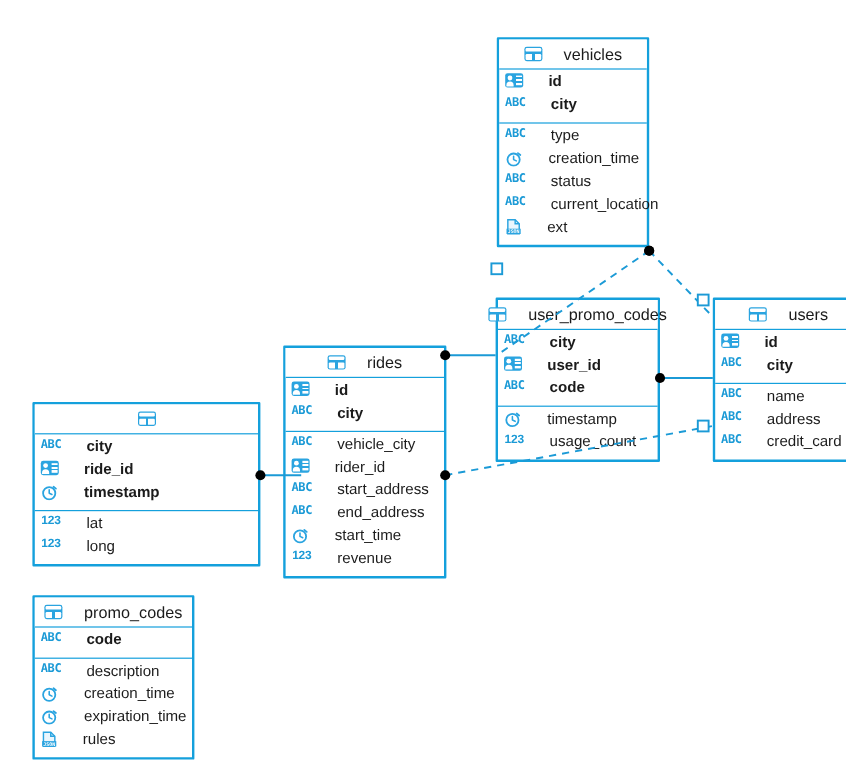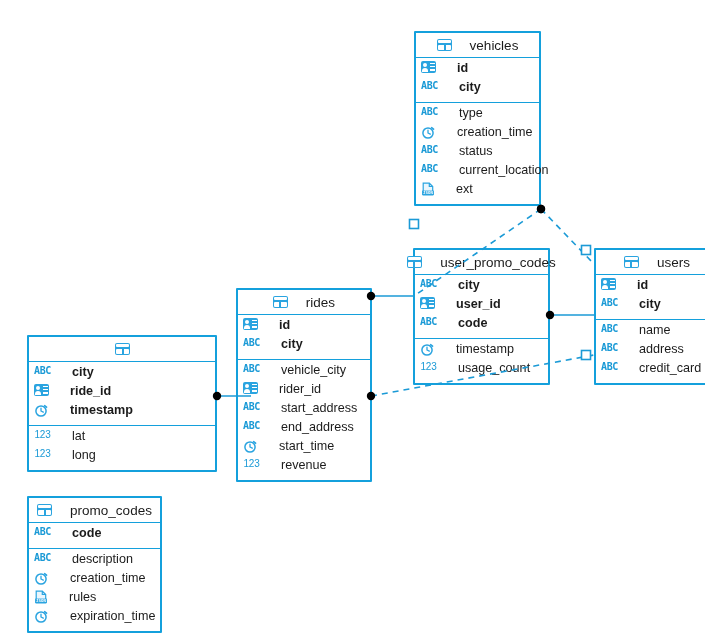--- a/index.html
+++ b/index.html
@@ -48,21 +48,21 @@
   .ic-grid:before{content:"";position:absolute;left:1px;top:1px;right:1px;height:3px;background:#fff;border-radius:1px;}
   .ic-grid:after{content:"";position:absolute;left:1px;top:5.5px;right:1px;bottom:1px;background:
      linear-gradient(90deg,#fff 0 5.5px, #2aa4e0 5.5px 7.5px, #fff 7.5px 100%);border-radius:1px;}
 
   
   .ic-abc{width:17px;height:11px;color:#1b9ad6;font-family:"DejaVu Sans Mono", monospace;
      font-size:10px;font-weight:bold;letter-spacing:-0.3px;line-height:11px;}
 
   
   .ic-123{width:17px;height:12px;color:#1b9ad6;font-family:"Liberation Sans", sans-serif;
-     font-size:10px;font-weight:normal;letter-spacing:-0.2px;line-height:12px;}
+     font-size:10px;font-weight:bold;letter-spacing:-0.2px;line-height:12px;}
 
   
   .ic-person{width:15px;height:12px;background:#2aa4e0;border-radius:2px;position:relative;}
   .ic-person:before{content:"";position:absolute;left:2px;top:2px;width:4px;height:4px;border-radius:50%;background:#fff;}
   .ic-person:after{content:"";position:absolute;left:1px;top:7px;width:6px;height:3.5px;border-radius:3px 3px 0 0;background:#fff;}
   .ic-person i{position:absolute;right:1.5px;top:2px;width:5px;height:7.5px;background:
      linear-gradient(#fff 0 1.5px,#2aa4e0 1.5px 3px,#fff 3px 4.5px,#2aa4e0 4.5px 6px,#fff 6px 7.5px);}
 
   
   .ic-clock{width:15px;height:14px;position:relative;}
@@ -308,40 +308,40 @@
           <span class="ic ic-clock">
             <svg width="15" height="14" viewBox="0 0 15 14">
               <circle cx="7" cy="8" r="5.1" fill="none" stroke="#2aa4e0" stroke-width="1.5"></circle>
               <path d="M7 8 L7 5.2 M7 8 L9.3 9.1" stroke="#2aa4e0" stroke-width="1.3" fill="none" stroke-linecap="round"></path>
               <path d="M10.6 2.6 L12.6 4.2" stroke="#2aa4e0" stroke-width="1.5" stroke-linecap="round"></path>
             </svg>
           </span>
           <span>creation_time</span>
         </div>
         <div class="row">
+          <span class="ic ic-clock">
+            <svg width="15" height="14" viewBox="0 0 15 14">
+              <circle cx="7" cy="8" r="5.1" fill="none" stroke="#2aa4e0" stroke-width="1.5"></circle>
+              <path d="M7 8 L7 5.2 M7 8 L9.3 9.1" stroke="#2aa4e0" stroke-width="1.3" fill="none" stroke-linecap="round"></path>
+              <path d="M10.6 2.6 L12.6 4.2" stroke="#2aa4e0" stroke-width="1.5" stroke-linecap="round"></path>
+            </svg>
+          </span>
+          <span>expiration_time</span>
+        </div>
+        <div class="row">
           <span class="ic ic-json">
             <svg width="14" height="14" viewBox="0 0 14 14">
               <path d="M2.2 1.2 h6.1 l3.4 3.3 v8.3 h-9.5 z" fill="#eaf6fd" stroke="#2aa4e0" stroke-width="1.2"></path>
               <path d="M8.3 1.2 v3.3 h3.4" fill="none" stroke="#2aa4e0" stroke-width="1.2"></path>
               <rect x="1.1" y="8.6" width="11.8" height="4.4" fill="#2aa4e0"></rect>
               <text x="7" y="12.3" font-family="DejaVu Sans Mono, monospace" font-size="4.1" fill="#ffffff" text-anchor="middle" font-weight="bold">JSON</text>
             </svg>
           </span>
           <span>rules</span>
         </div>
-        <div class="row">
-          <span class="ic ic-clock">
-            <svg width="15" height="14" viewBox="0 0 15 14">
-              <circle cx="7" cy="8" r="5.1" fill="none" stroke="#2aa4e0" stroke-width="1.5"></circle>
-              <path d="M7 8 L7 5.2 M7 8 L9.3 9.1" stroke="#2aa4e0" stroke-width="1.3" fill="none" stroke-linecap="round"></path>
-              <path d="M10.6 2.6 L12.6 4.2" stroke="#2aa4e0" stroke-width="1.5" stroke-linecap="round"></path>
-            </svg>
-          </span>
-          <span>expiration_time</span>
-        </div>
       </div>
     </div>
     <svg id="edges" viewBox="0 0 705 636">
       <g>
         <line x1="541" y1="209" x2="414" y2="296" stroke="#1b9ad6" stroke-width="1.6" stroke-dasharray="6,5"></line>
         <circle cx="541" cy="209" r="4.2" fill="#000000"></circle>
         <rect x="409.5" y="219.5" width="9" height="9" fill="#ffffff" stroke="#1b9ad6" stroke-width="1.6"></rect>
       </g>
       <g>
         <line x1="541" y1="209" x2="594" y2="264" stroke="#1b9ad6" stroke-width="1.6" stroke-dasharray="6,5"></line>

